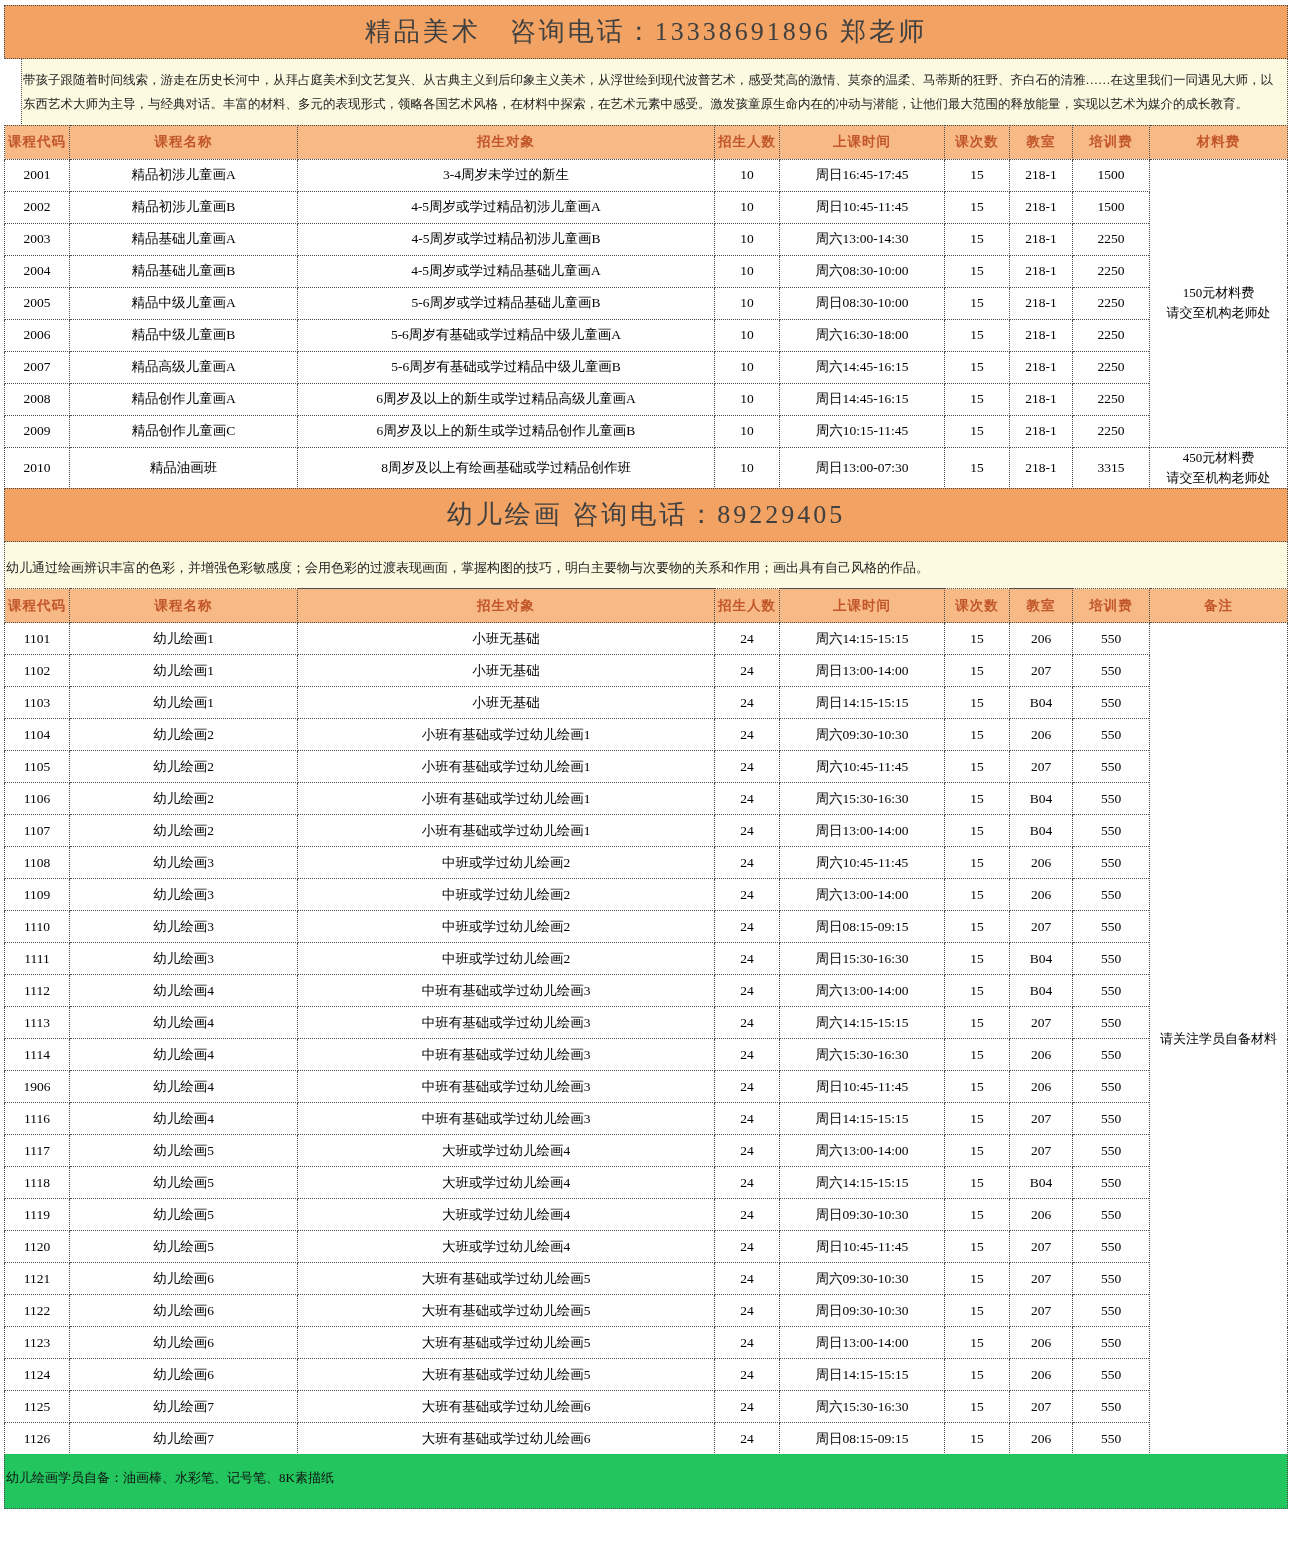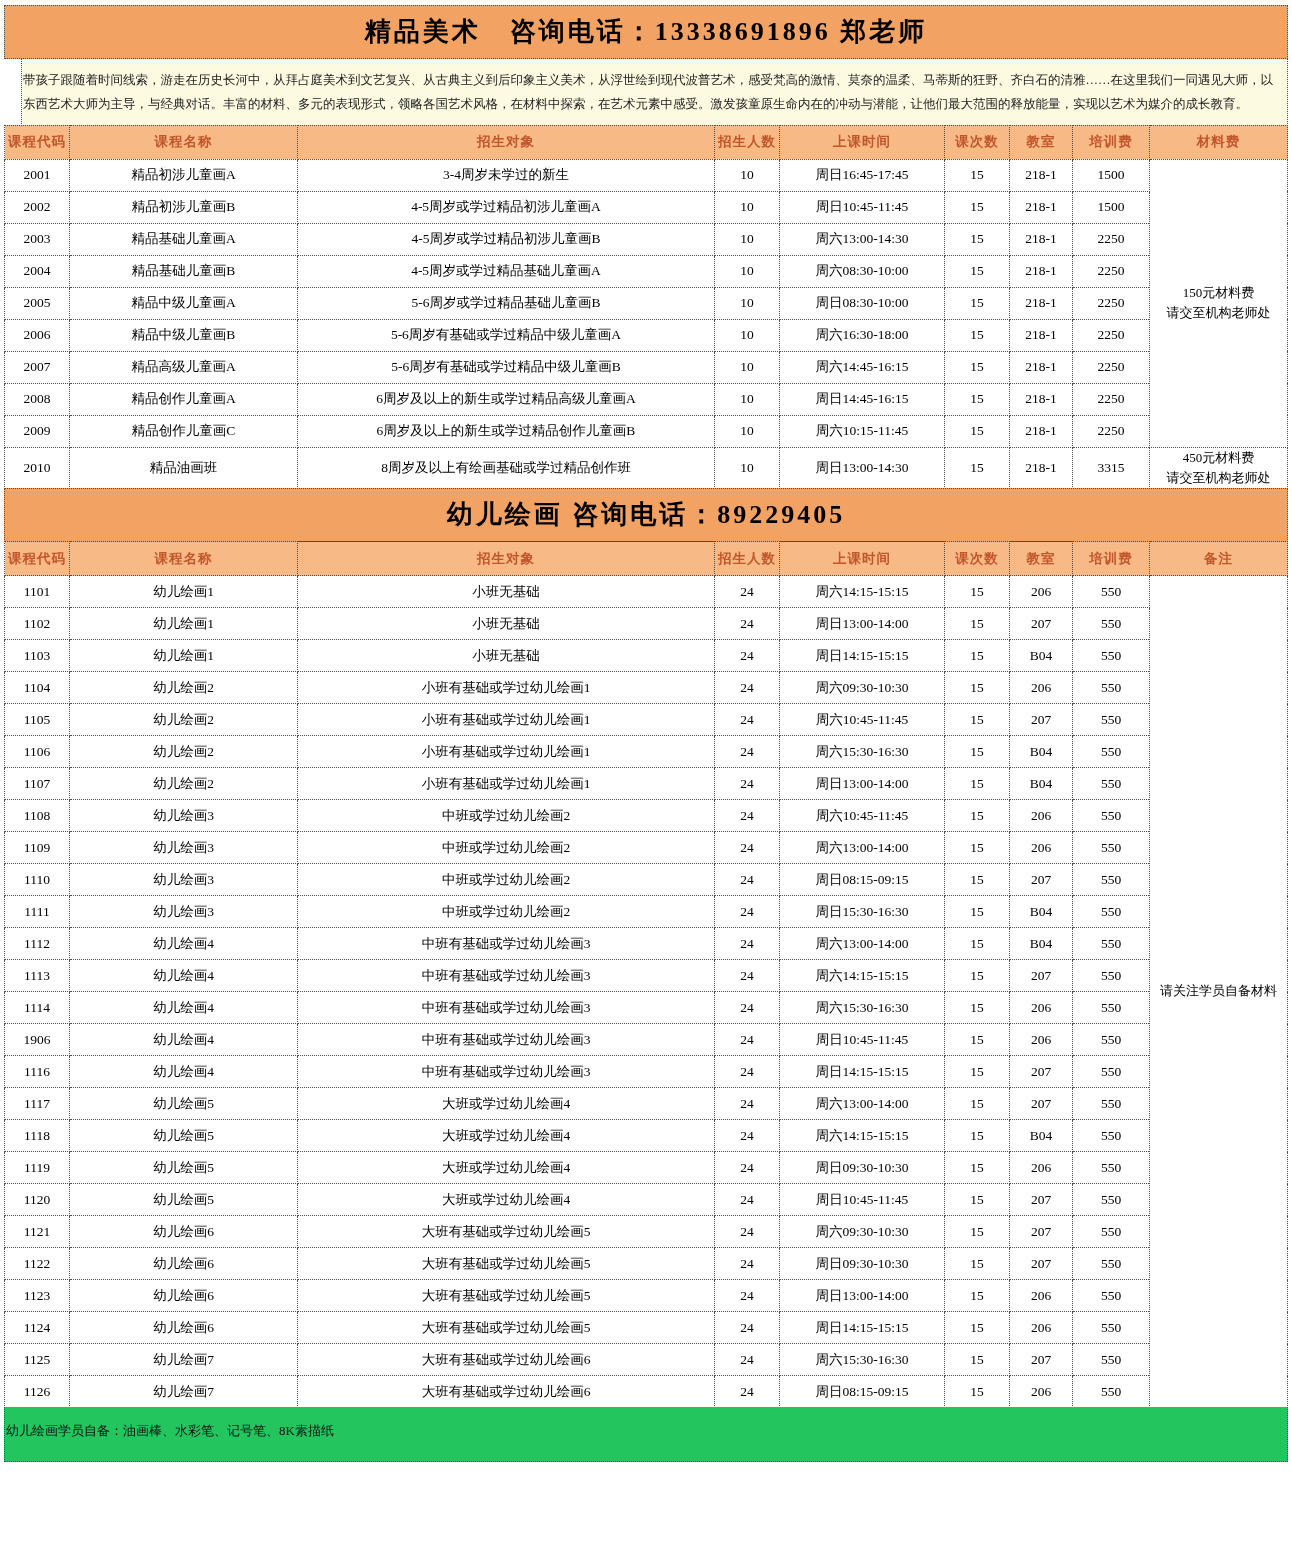--- a/index.html
+++ b/index.html
@@ -10,24 +10,24 @@
     color: #000;
   }
   .sheet { padding: 5px 4px 6px 4px; }
 
   .band {
     background: #F2A262;
     border: 1px dotted #4d4d4d;
     height: 54px;
     line-height: 52px;
     text-align: center;
-    color: #000000;
+    color: #404040;
     font-size: 26px;
     letter-spacing: 3px;
-    font-weight: bold;
+    font-weight: normal;
     overflow: hidden;
   }
   .band2 { margin-top: -1px; }
 
   .desc {
     background: #FCFAE1;
     border: 1px dotted #4d4d4d;
     border-top: none;
     color: #1c1c1c;
     padding: 9px 3px 8px 1px;
@@ -210,33 +210,34 @@
           <td>周六10:15-11:45</td>
           <td>15</td>
           <td>218-1</td>
           <td>2250</td>
         </tr>
         <tr>
           <td>2010</td>
           <td>精品油画班</td>
           <td>8周岁及以上有绘画基础或学过精品创作班</td>
           <td>10</td>
-          <td>周日13:00-14:30</td>
+          <td>周日13:00-07:30</td>
           <td>15</td>
           <td>218-1</td>
           <td>3315</td>
           <td class="note-cell">450元材料费<br>请交至机构老师处</td>
         </tr>
       </tbody>
     </table>
 
   <div class="band band2">
     <span>幼儿绘画 咨询电话：89229405</span>
   </div>
 
+  <div class="desc desc2">幼儿通过绘画辨识丰富的色彩，并增强色彩敏感度；会用色彩的过渡表现画面，掌握构图的技巧，明白主要物与次要物的关系和作用；画出具有自己风格的作品。</div>
 
   <table id="table2">
     <colgroup>
       <col class="c1">
         <col class="c2">
         <col class="c3">
         <col class="c4">
       <col class="c5">
         <col class="c6">
         <col class="c7">

